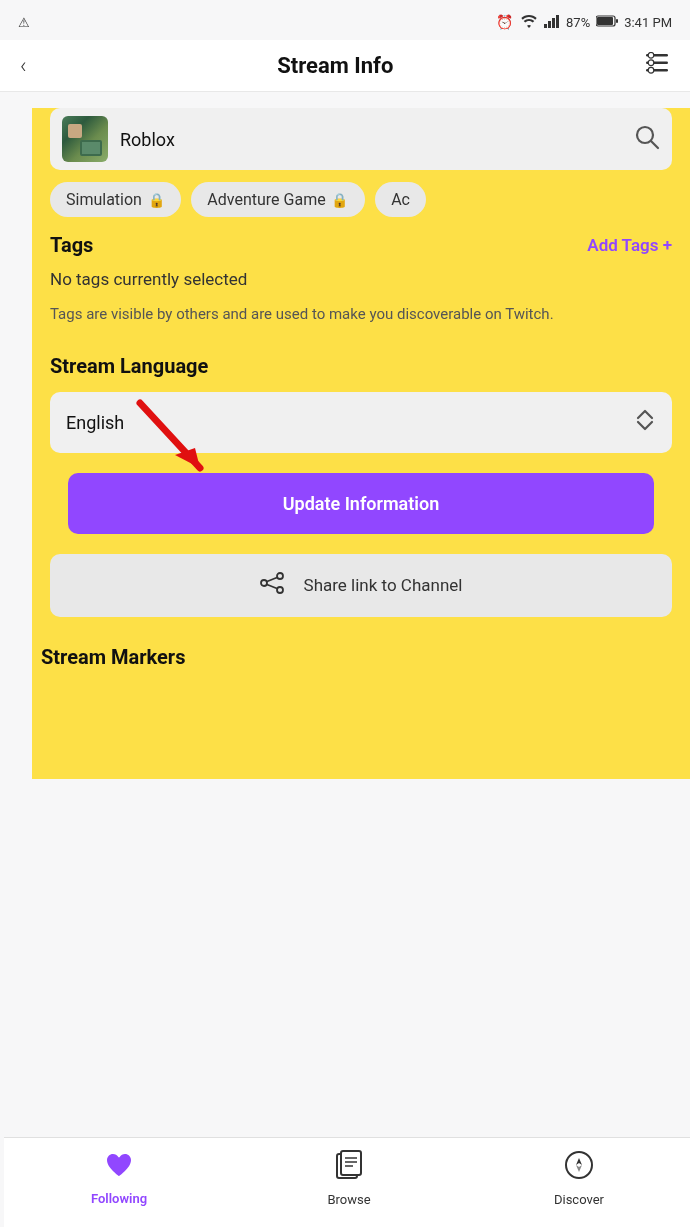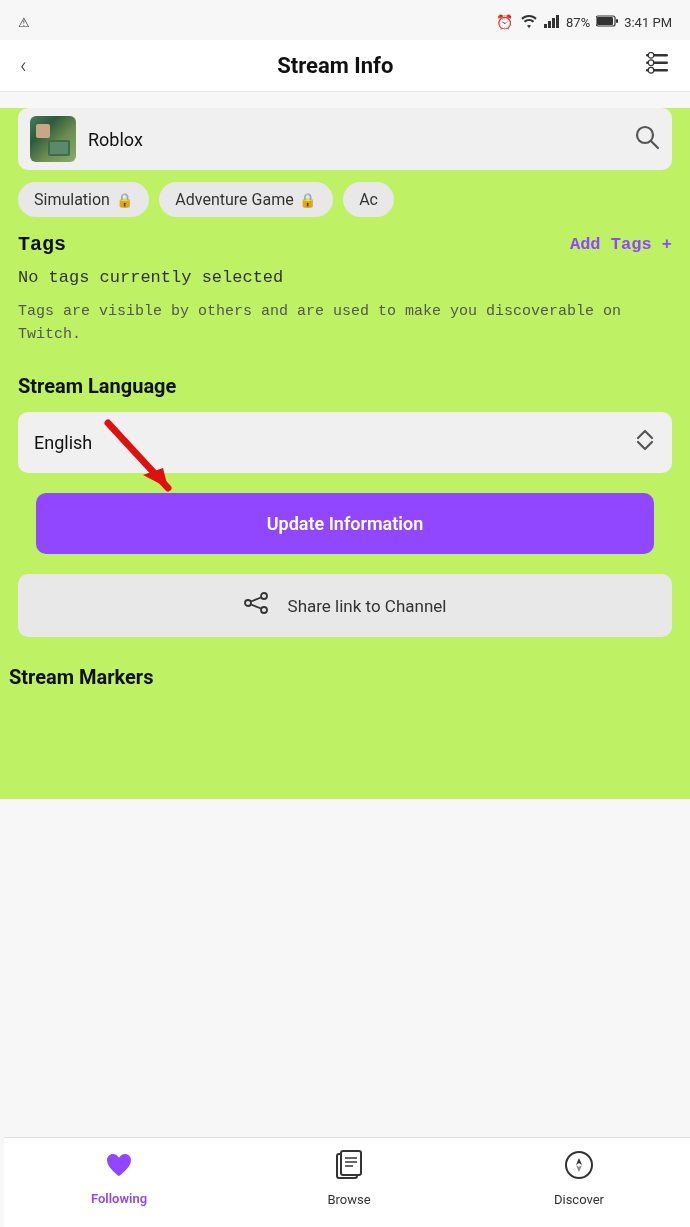--- a/index.html
+++ b/index.html
@@ -58,22 +58,23 @@
       font-weight: 300;
     }
     .header-menu {
       font-size: 22px;
       color: #333;
       cursor: pointer;
     }
 
     
     .content {
-      background: #bef264;
+      background: #fde047;
       padding: 0;
+      margin-left: 32px;
     }
 
     
     .game-selector {
       margin: 16px 18px 12px 18px;
       display: flex;
       align-items: center;
       background: #f0f0f0;
       border-radius: 10px;
       padding: 8px 12px;
@@ -143,21 +144,20 @@
       margin: 0 18px 24px 18px;
       font-size: 15px;
       color: #555;
       line-height: 1.5;
     }
 
     
     .section {
       padding: 0 18px;
       margin-bottom: 16px;
-      font-family: Liberation Mono, monospace;
     }
     .section-header {
       display: flex;
       justify-content: space-between;
       align-items: center;
       margin-bottom: 12px;
     }
     .section-title {
       font-size: 20px;
       font-weight: 700;

